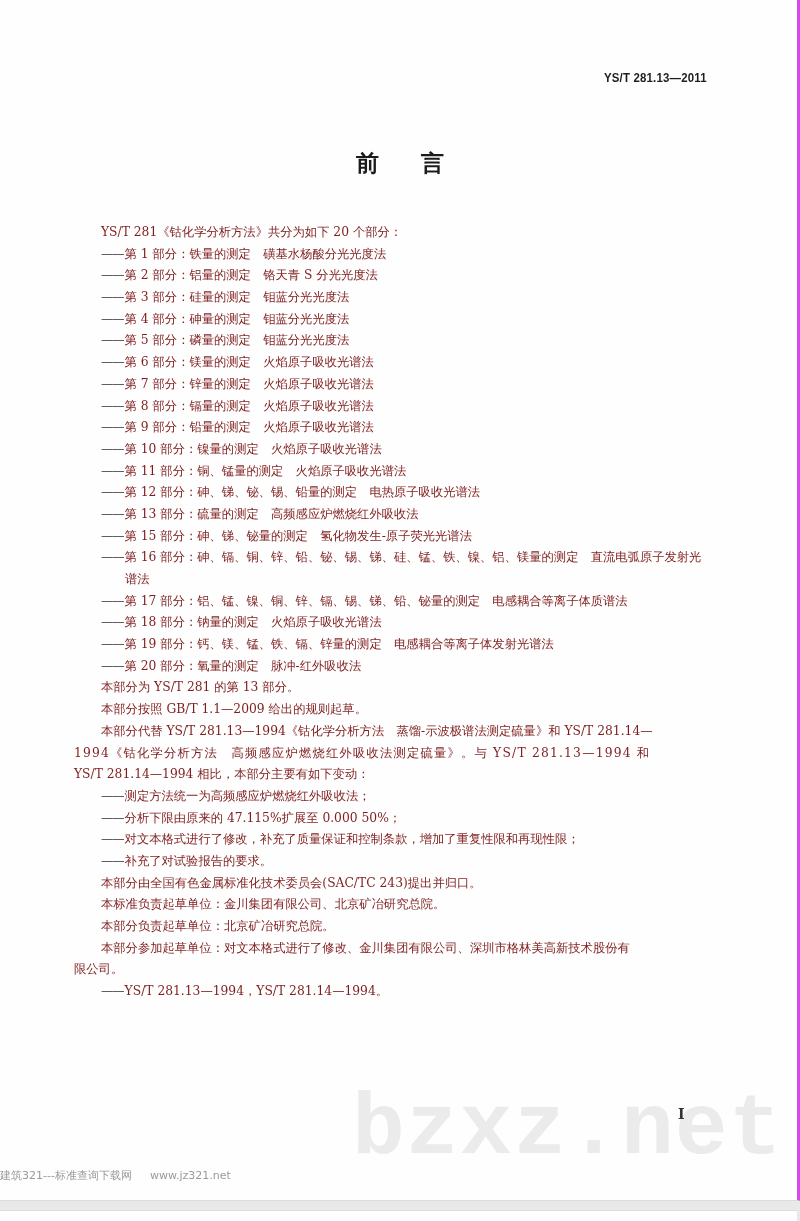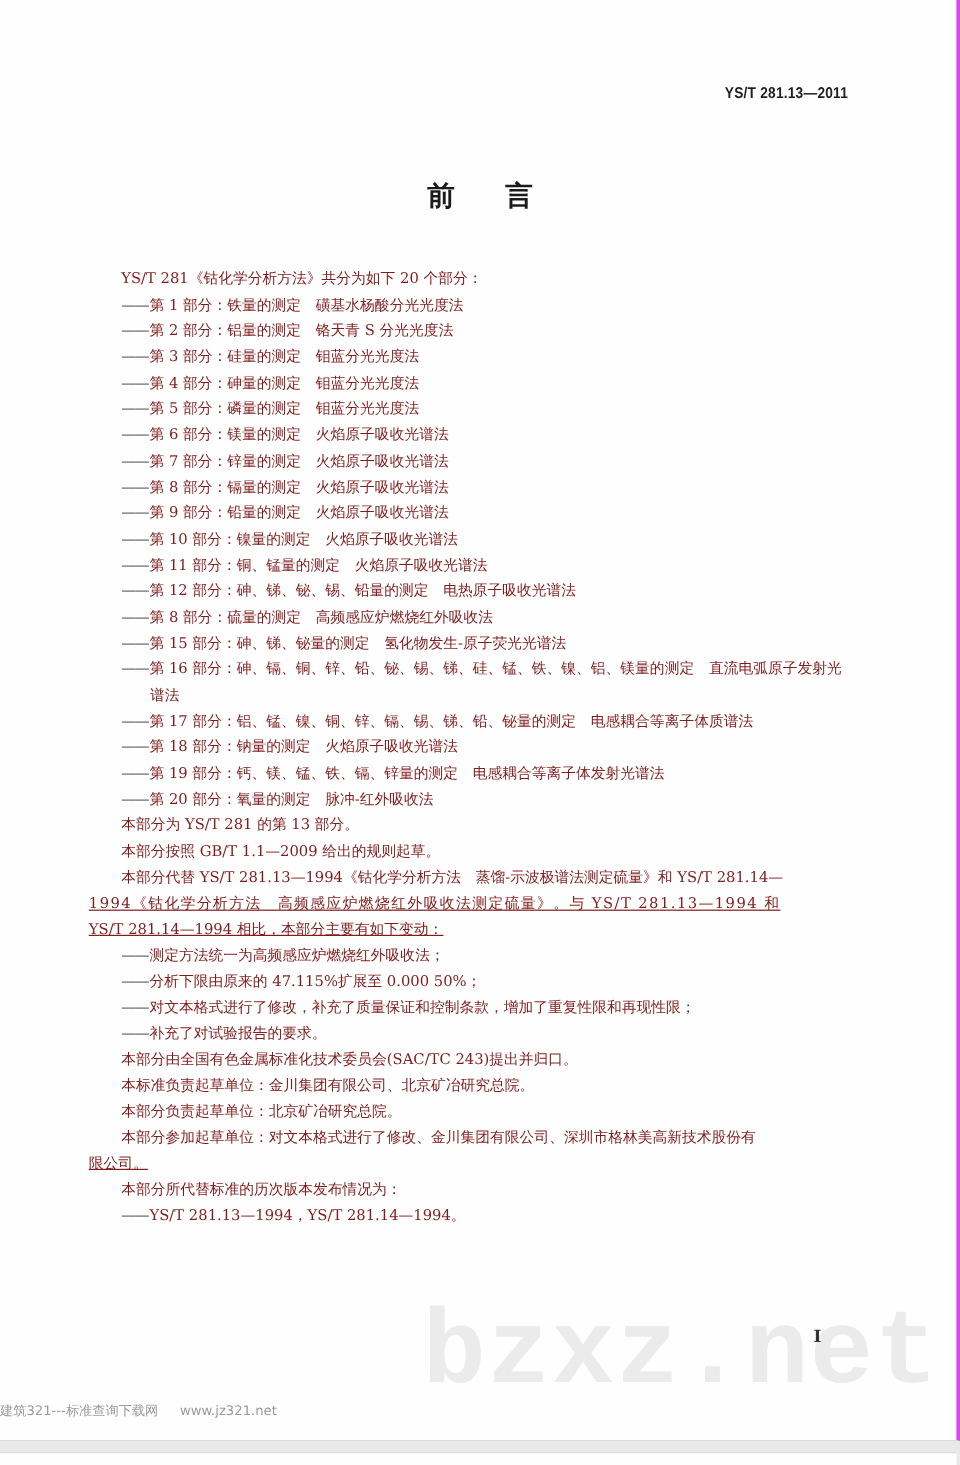--- a/index.html
+++ b/index.html
@@ -36,21 +36,21 @@
     font-weight: bold; font-size: 23px; color: #1b1b1b;
   }
   .title span { display: inline-block; margin: 0 21px; }
   .body {
     position: absolute; left: 37px; top: 222px; width: 700px;
     font-size: 12.3px; line-height: 21.7px; color: #7f1d1d; margin-left: 37px;
   }
   .line { white-space: nowrap; height: 21.7px; }
   .ind { padding-left: 27px; }
   .dash::before { content: "——"; letter-spacing: -1px; margin-right: 1px; color: #444; }
-  .wrap { padding-left: 0; text-decoration: underline; }
+  .wrap { padding-left: 0; }
   .page-num {
     position: absolute; left: 678px; top: 1106px;
     font-size: 14px; font-weight: bold; color: #333;
   }
   .watermark {
     position: absolute; left: 352px; top: 1080px;
     font-family: Liberation Mono, monospace; font-weight: bold;
     font-size: 88px; letter-spacing: 1px;
     color: rgba(200,200,200,0.35); pointer-events: none;
   }
@@ -80,21 +80,21 @@
       <div class="line ind dash"><span>第 3 部分：硅量的测定　钼蓝分光光度法</span></div>
       <div class="line ind dash"><span>第 4 部分：砷量的测定　钼蓝分光光度法</span></div>
       <div class="line ind dash"><span>第 5 部分：磷量的测定　钼蓝分光光度法</span></div>
       <div class="line ind dash"><span>第 6 部分：镁量的测定　火焰原子吸收光谱法</span></div>
       <div class="line ind dash"><span>第 7 部分：锌量的测定　火焰原子吸收光谱法</span></div>
       <div class="line ind dash"><span>第 8 部分：镉量的测定　火焰原子吸收光谱法</span></div>
       <div class="line ind dash"><span>第 9 部分：铅量的测定　火焰原子吸收光谱法</span></div>
       <div class="line ind dash"><span>第 10 部分：镍量的测定　火焰原子吸收光谱法</span></div>
       <div class="line ind dash"><span>第 11 部分：铜、锰量的测定　火焰原子吸收光谱法</span></div>
       <div class="line ind dash"><span>第 12 部分：砷、锑、铋、锡、铅量的测定　电热原子吸收光谱法</span></div>
-      <div class="line ind dash"><span>第 8 部分：硫量的测定　高频感应炉燃烧红外吸收法</span></div>
+      <div class="line ind dash"><span>第 13 部分：硫量的测定　高频感应炉燃烧红外吸收法</span></div>
       <div class="line ind dash"><span>第 15 部分：砷、锑、铋量的测定　氢化物发生-原子荧光光谱法</span></div>
       <div class="line ind dash"><span>第 16 部分：砷、镉、铜、锌、铅、铋、锡、锑、硅、锰、铁、镍、铝、镁量的测定　直流电弧原子发射光</span></div>
       <div class="line" style="padding-left:51px;"><span>谱法</span></div>
       <div class="line ind dash"><span>第 17 部分：铝、锰、镍、铜、锌、镉、锡、锑、铅、铋量的测定　电感耦合等离子体质谱法</span></div>
       <div class="line ind dash"><span>第 18 部分：钠量的测定　火焰原子吸收光谱法</span></div>
       <div class="line ind dash"><span>第 19 部分：钙、镁、锰、铁、镉、锌量的测定　电感耦合等离子体发射光谱法</span></div>
       <div class="line ind dash"><span>第 20 部分：氧量的测定　脉冲-红外吸收法</span></div>
     </div>
 
     <div class="line ind">本部分为 YS/T 281 的第 13 部分。</div>
@@ -115,21 +115,20 @@
 
     <div class="line ind">本部分由全国有色金属标准化技术委员会(SAC/TC 243)提出并归口。</div>
     <div class="line ind">本标准负责起草单位：金川集团有限公司、北京矿冶研究总院。</div>
     <div class="line ind">本部分负责起草单位：北京矿冶研究总院。</div>
 
     <div>
       <div class="line ind">本部分参加起草单位：对文本格式进行了修改、金川集团有限公司、深圳市格林美高新技术股份有</div>
       <div class="line wrap">限公司。</div>
     </div>
 
-    <div class="line ind">本部分所代替标准的历次版本发布情况为：</div>
     <div class="line ind dash"><span>YS/T 281.13—1994，YS/T 281.14—1994。</span></div>
   </div>
 
   <div class="watermark">bzxz.net</div>
   <div class="page-num">I</div>
 
   <div class="footer-note">
     <span>建筑321---标准查询下载网</span><span>www.jz321.net</span>
   </div>
 </div>

